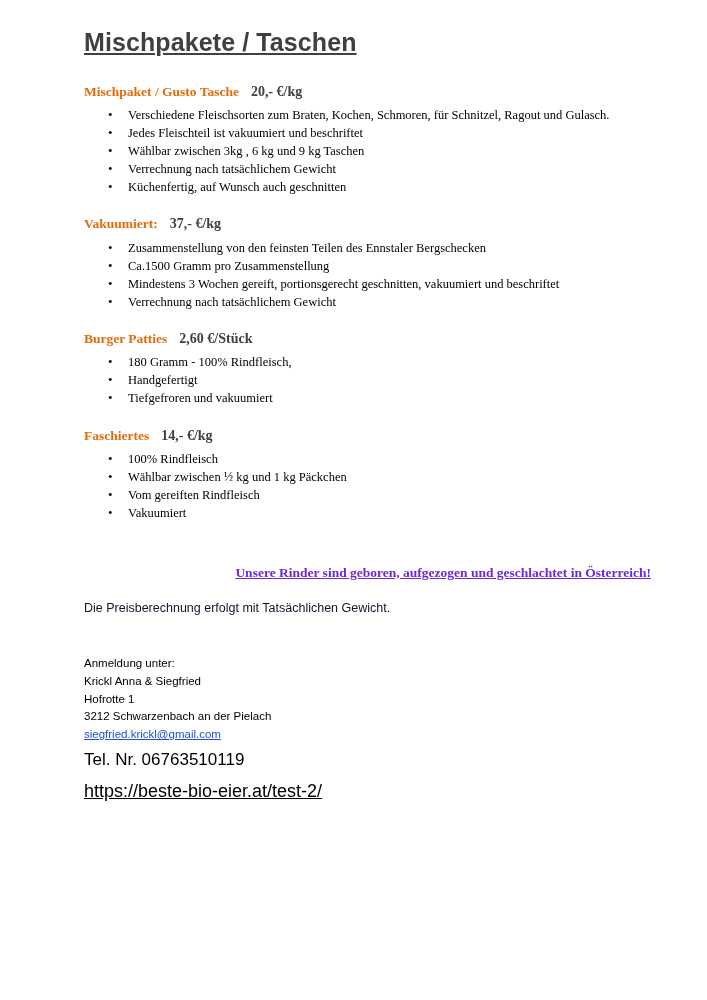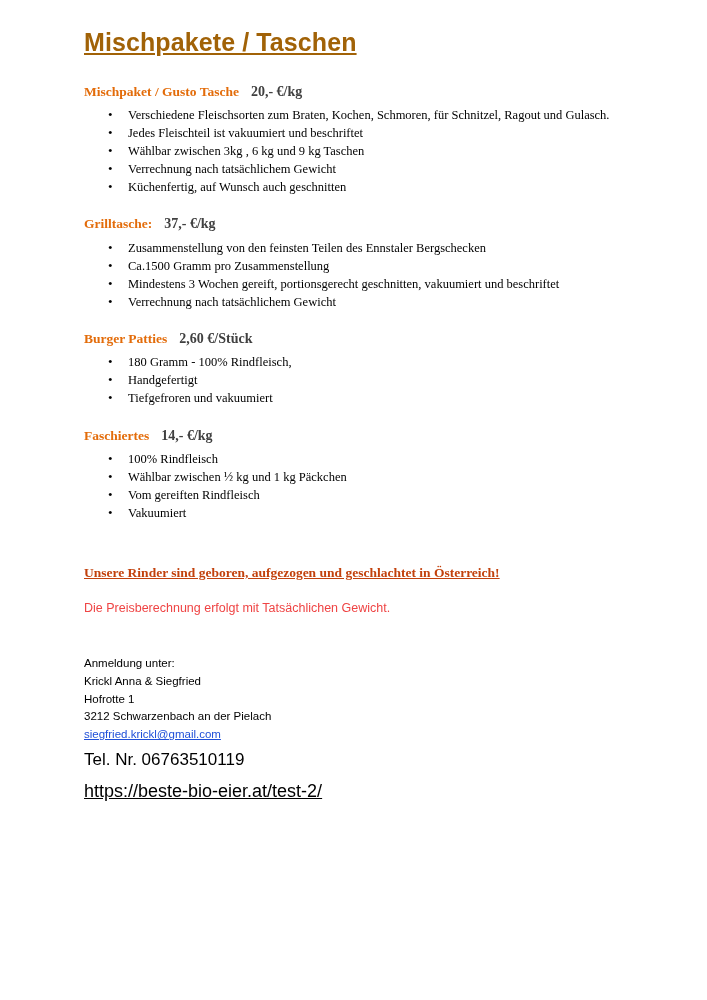--- a/index.html
+++ b/index.html
@@ -22,21 +22,21 @@
     width: 707px;
     height: 1000px;
     background: #fff;
     box-sizing: border-box;
     padding: 28px 56px 0 84px;
   }
   .doc-title {
     font-family: "Liberation Sans", sans-serif;
     font-size: 25px;
     font-weight: bold;
-    color: #a16207;
+    color: #404040;
     text-decoration: underline;
     margin: 0 0 26px 0;
     letter-spacing: 0.1px;
     line-height: 1.15;
   }
   .section {
     margin-bottom: 2px;
   }
   .section-head {
     font-family: "Liberation Serif", serif;
@@ -68,31 +68,32 @@
   ul.bullets li::before {
     content: "\2022";
     position: absolute;
     left: 24px;
     top: -1px;
     font-size: 13px;
     line-height: 1.32;
   }
   .spacer-1 { height: 22px; }
   .highlight-line {
-    color: #c2410c;
+    color: #6d28d9;
     font-weight: bold;
     font-size: 13.5px;
     text-decoration: underline;
     margin: 0 0 20px 0;
     line-height: 1.3;
+    text-align: right;
   }
   .note-line {
     font-family: "Liberation Sans", sans-serif;
     font-size: 12.5px;
-    color: #ef4444;
+    color: #0f172a;
     margin: 0 0 40px 0;
   }
   .contact {
     font-family: "Liberation Sans", sans-serif;
     font-size: 11.5px;
     line-height: 1.55;
     color: #000;
   }
   .contact .email {
     color: #1f4fd8;
@@ -130,21 +131,21 @@
       <li>Verschiedene Fleischsorten zum Braten, Kochen, Schmoren, für Schnitzel, Ragout und Gulasch.</li>
       <li>Jedes Fleischteil ist vakuumiert und beschriftet</li>
       <li>Wählbar zwischen 3kg , 6 kg und 9 kg Taschen</li>
       <li>Verrechnung nach tatsächlichem Gewicht</li>
       <li>Küchenfertig, auf Wunsch auch geschnitten</li>
     </ul>
   </div>
 
   <div class="section">
     <p class="section-head">
-      <span>Grilltasche:</span><span class="price">37,- €/kg</span>
+      <span>Vakuumiert:</span><span class="price">37,- €/kg</span>
     </p>
     <ul class="bullets">
       <li>Zusammenstellung von den feinsten Teilen des Ennstaler Bergschecken</li>
       <li>Ca.1500 Gramm pro Zusammenstellung</li>
       <li>Mindestens 3 Wochen gereift, portionsgerecht geschnitten, vakuumiert und beschriftet</li>
       <li>Verrechnung nach tatsächlichem Gewicht</li>
     </ul>
   </div>
 
   <div class="section">

